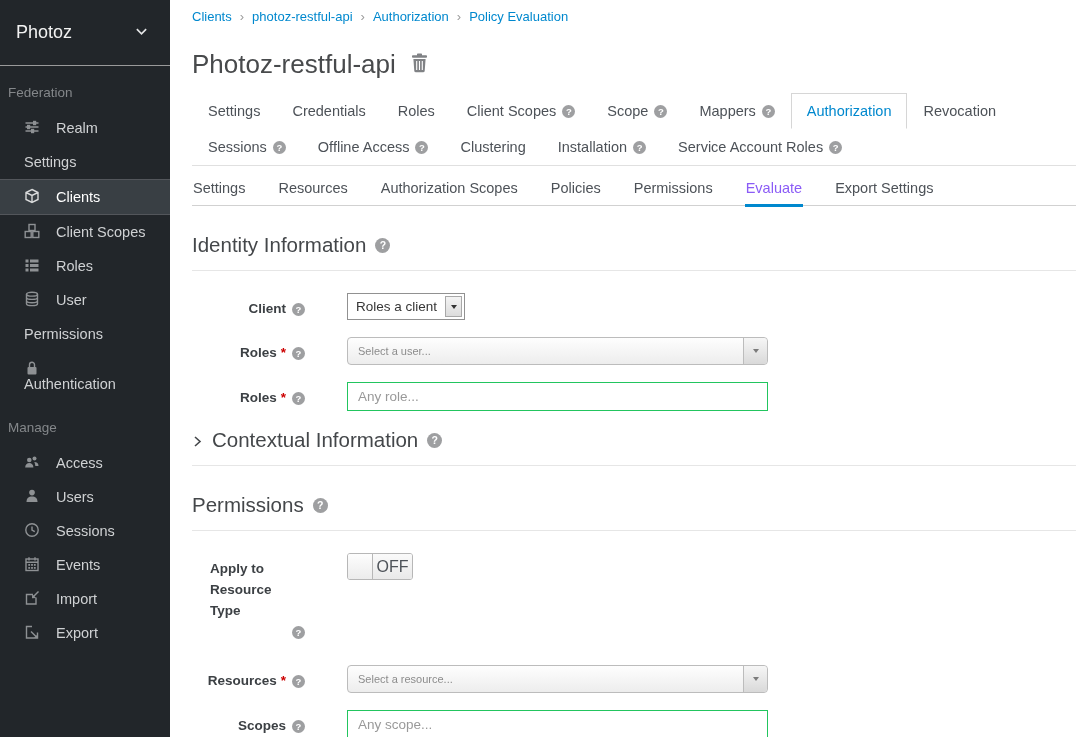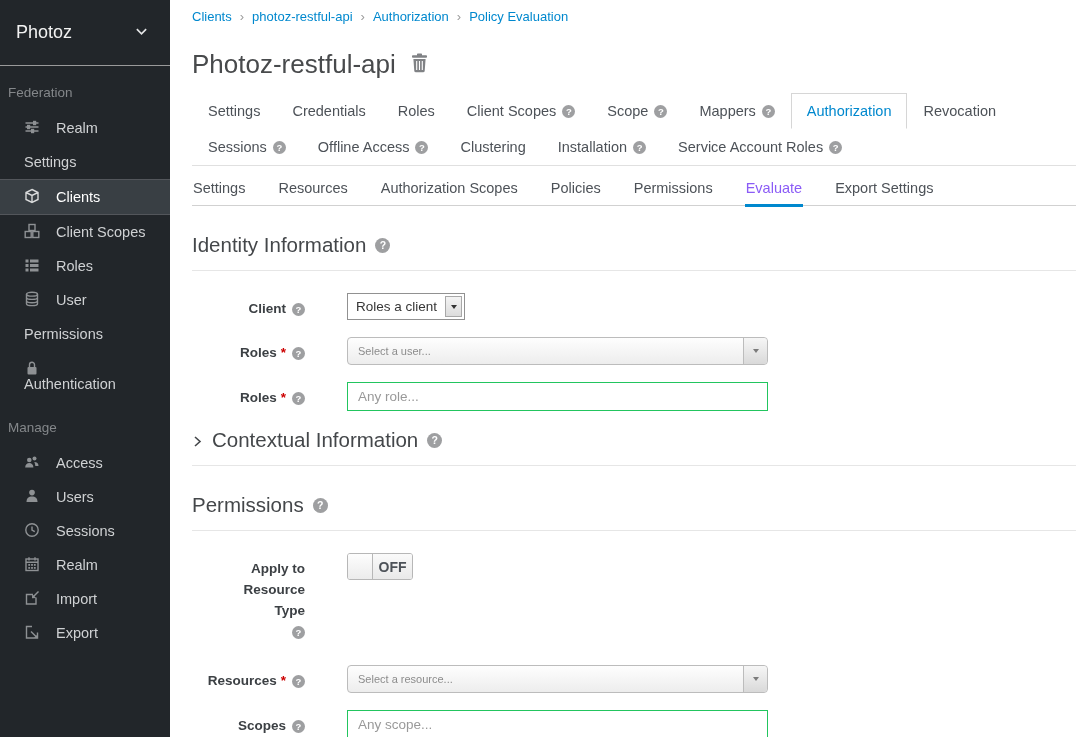--- a/index.html
+++ b/index.html
@@ -66,21 +66,21 @@
                display:flex; align-items:center; font-size:20.5px; font-weight:400; color:#44474a; }
   .sec-chevron { width:11px; height:11px; margin-right:9px; }
 
   
   .form { margin-top:22px; }
   .form-row { display:flex; margin-bottom:17px; align-items:flex-start; }
   .form-label { width:113px; min-width:113px; text-align:right; font-size:13.5px; font-weight:bold;
                 color:#3c4044; padding-top:6px; line-height:1.55; }
   .req::before { content:"*"; color:#c00; margin-left:4px; font-weight:bold; }
   .form-ctl { margin-left:42px; }
-  .two-line-label .lbl-text { display:inline-block; width:95px; text-align:right; }
+  .two-line-label .lbl-text { display:inline-block; width:95px; text-align:left; }
 
   
   .nselect { display:inline-flex; align-items:center; height:27px; background:#fff;
              border:1px solid #919191; font-size:13.5px; color:#363636; padding-left:8px; cursor:pointer; }
   .nselect-btn { width:17px; height:21px; margin:2px 2px 2px 8px; border:1px solid #a8a8a8;
                  background:linear-gradient(#f4f4f4,#dcdcdc); display:flex; align-items:center; justify-content:center; }
   .tri-dn { width:0; height:0; border-left:3.5px solid transparent; border-right:3.5px solid transparent;
             border-top:4px solid #333; }
 
   
@@ -94,21 +94,21 @@
   
   .tinput { width:421px; height:29px; border:1px solid #22c55e; padding:0 10px;
             font-size:13.5px; color:#363636; font-family:"Liberation Sans", sans-serif; }
   .tinput::placeholder { color:#999; opacity:1; }
 
   
   .toggle { width:66px; height:27px; border:1px solid #b7b7b7; border-radius:3px;
             display:flex; overflow:hidden; cursor:pointer; }
   .toggle-handle { width:25px; background:linear-gradient(#fdfdfd,#ececec); border-right:1px solid #b7b7b7; }
   .toggle-off { flex:1; display:flex; align-items:center; justify-content:center;
-                font-size:14px; font-weight:bold; color:#4d5258; background:linear-gradient(#fafafa,#e9e9e9); }
+                font-size:16px; font-weight:normal; color:#4d5258; background:linear-gradient(#fafafa,#e9e9e9); }
 </style>
 </head>
 <body>
 
 <nav class="sidebar">
   <div class="sb-header">
     <span class="sb-realm">Photoz</span>
     <span>
       <svg class="sb-chevron" viewBox="0 0 14 14">
           <polyline points="2,4.5 7,9.5 12,4.5" fill="none" stroke="#e3e4e5" stroke-width="1.8"></polyline>
@@ -170,21 +170,21 @@
           </svg></span><span class="lbl">Sessions</span></li>
     <li class="sb-item nowrap"><span class="i"><svg viewBox="0 0 16 16">
             <rect class="ic" x="2" y="3" width="12" height="11.5"></rect>
             <path class="ic" d="M2 6.2h12M5 1.2v3.2M11 1.2v3.2"></path>
             <rect class="icf" x="4.3" y="8" width="1.8" height="1.8"></rect>
             <rect class="icf" x="7.1" y="8" width="1.8" height="1.8"></rect>
             <rect class="icf" x="9.9" y="8" width="1.8" height="1.8"></rect>
             <rect class="icf" x="4.3" y="11" width="1.8" height="1.8"></rect>
             <rect class="icf" x="7.1" y="11" width="1.8" height="1.8"></rect>
             <rect class="icf" x="9.9" y="11" width="1.8" height="1.8"></rect>
-          </svg></span><span class="lbl">Realm</span></li>
+          </svg></span><span class="lbl">Events</span></li>
     <li class="sb-item nowrap"><span class="i"><svg viewBox="0 0 16 16">
             <path class="ic" d="M12 7.5v6.5H2.5V4.5H9"></path>
             <path class="ic" d="M14.5 1.5 8.5 7.5"></path>
             <path class="icf" d="M8 8.2 12 8 8.2 4 Z"></path>
           </svg></span><span class="lbl">Import</span></li>
     <li class="sb-item nowrap"><span class="i"><svg viewBox="0 0 16 16">
             <path class="ic" d="M13.5 8.5v5.5H2.5V2.5H8"></path>
             <path class="ic" d="M7 7.5 13 13.5"></path>
             <path class="icf" d="M13.8 14 14 10 10 13.8 Z"></path>
           </svg></span><span class="lbl">Export</span></li>

